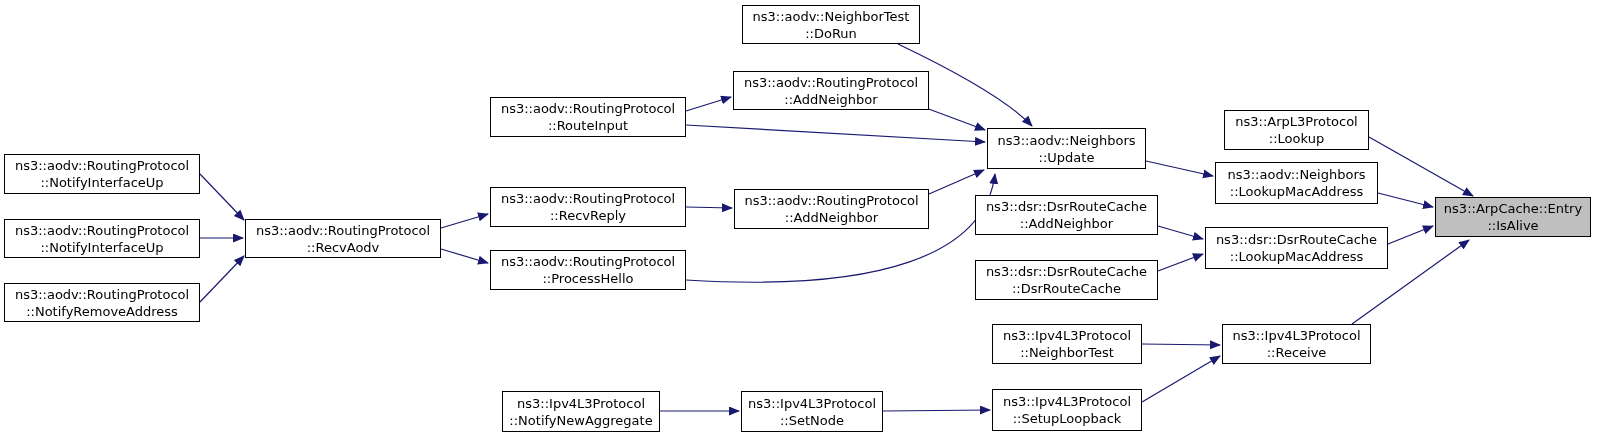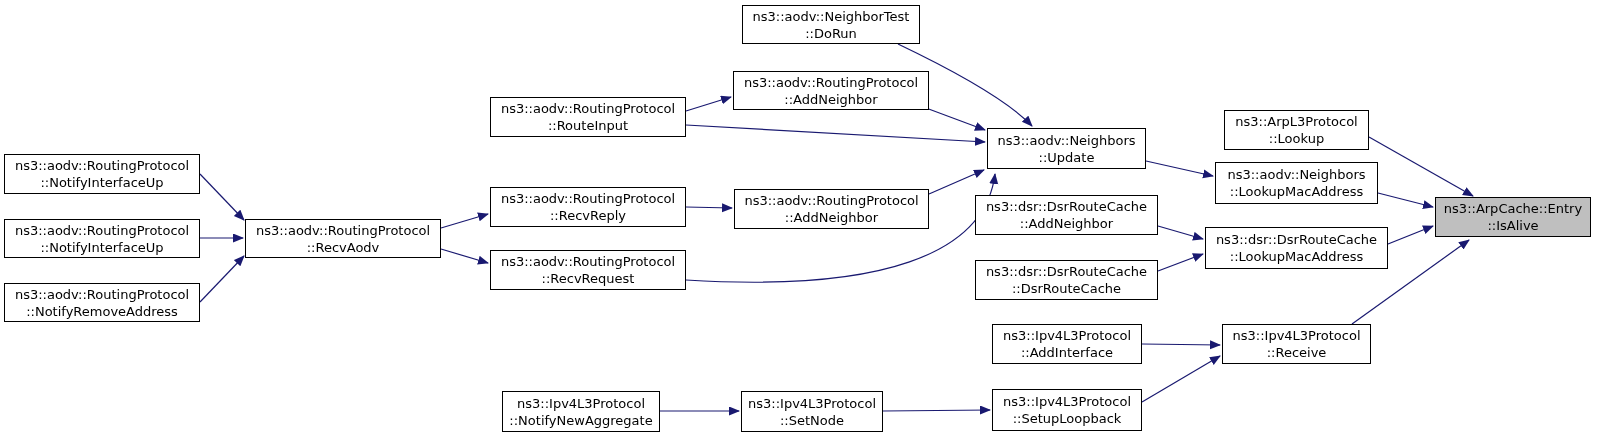--- a/index.html
+++ b/index.html
@@ -135,33 +135,33 @@
       <div class="node" style="left: 245px; top: 219px; width: 196px; height: 39px;">
     <span class="l1">ns3::aodv::RoutingProtocol</span>
     <span class="l2">::RecvAodv</span>
   </div>
       <div class="node" style="left: 1205px; top: 227px; width: 183px; height: 42px;">
     <span class="l1">ns3::dsr::DsrRouteCache</span>
     <span class="l2">::LookupMacAddress</span>
   </div>
       <div class="node" style="left: 490px; top: 250px; width: 196px; height: 40px;">
     <span class="l1">ns3::aodv::RoutingProtocol</span>
-    <span class="l2">::RecvRequest</span>
+    <span class="l2">::ProcessHello</span>
   </div>
       <div class="node" style="left: 975px; top: 260px; width: 183px; height: 40px;">
     <span class="l1">ns3::dsr::DsrRouteCache</span>
     <span class="l2">::DsrRouteCache</span>
   </div>
       <div class="node" style="left: 4px; top: 283px; width: 196px; height: 39px;">
     <span class="l1">ns3::aodv::RoutingProtocol</span>
     <span class="l2">::NotifyRemoveAddress</span>
   </div>
       <div class="node" style="left: 992px; top: 324px; width: 150px; height: 40px;">
     <span class="l1">ns3::Ipv4L3Protocol</span>
-    <span class="l2">::AddInterface</span>
+    <span class="l2">::NeighborTest</span>
   </div>
       <div class="node" style="left: 1222px; top: 324px; width: 149px; height: 40px;">
     <span class="l1">ns3::Ipv4L3Protocol</span>
     <span class="l2">::Receive</span>
   </div>
       <div class="node" style="left: 992px; top: 389px; width: 150px; height: 42px;">
     <span class="l1">ns3::Ipv4L3Protocol</span>
     <span class="l2">::SetupLoopback</span>
   </div>
       <div class="node" style="left: 502px; top: 391px; width: 158px; height: 41px;">

